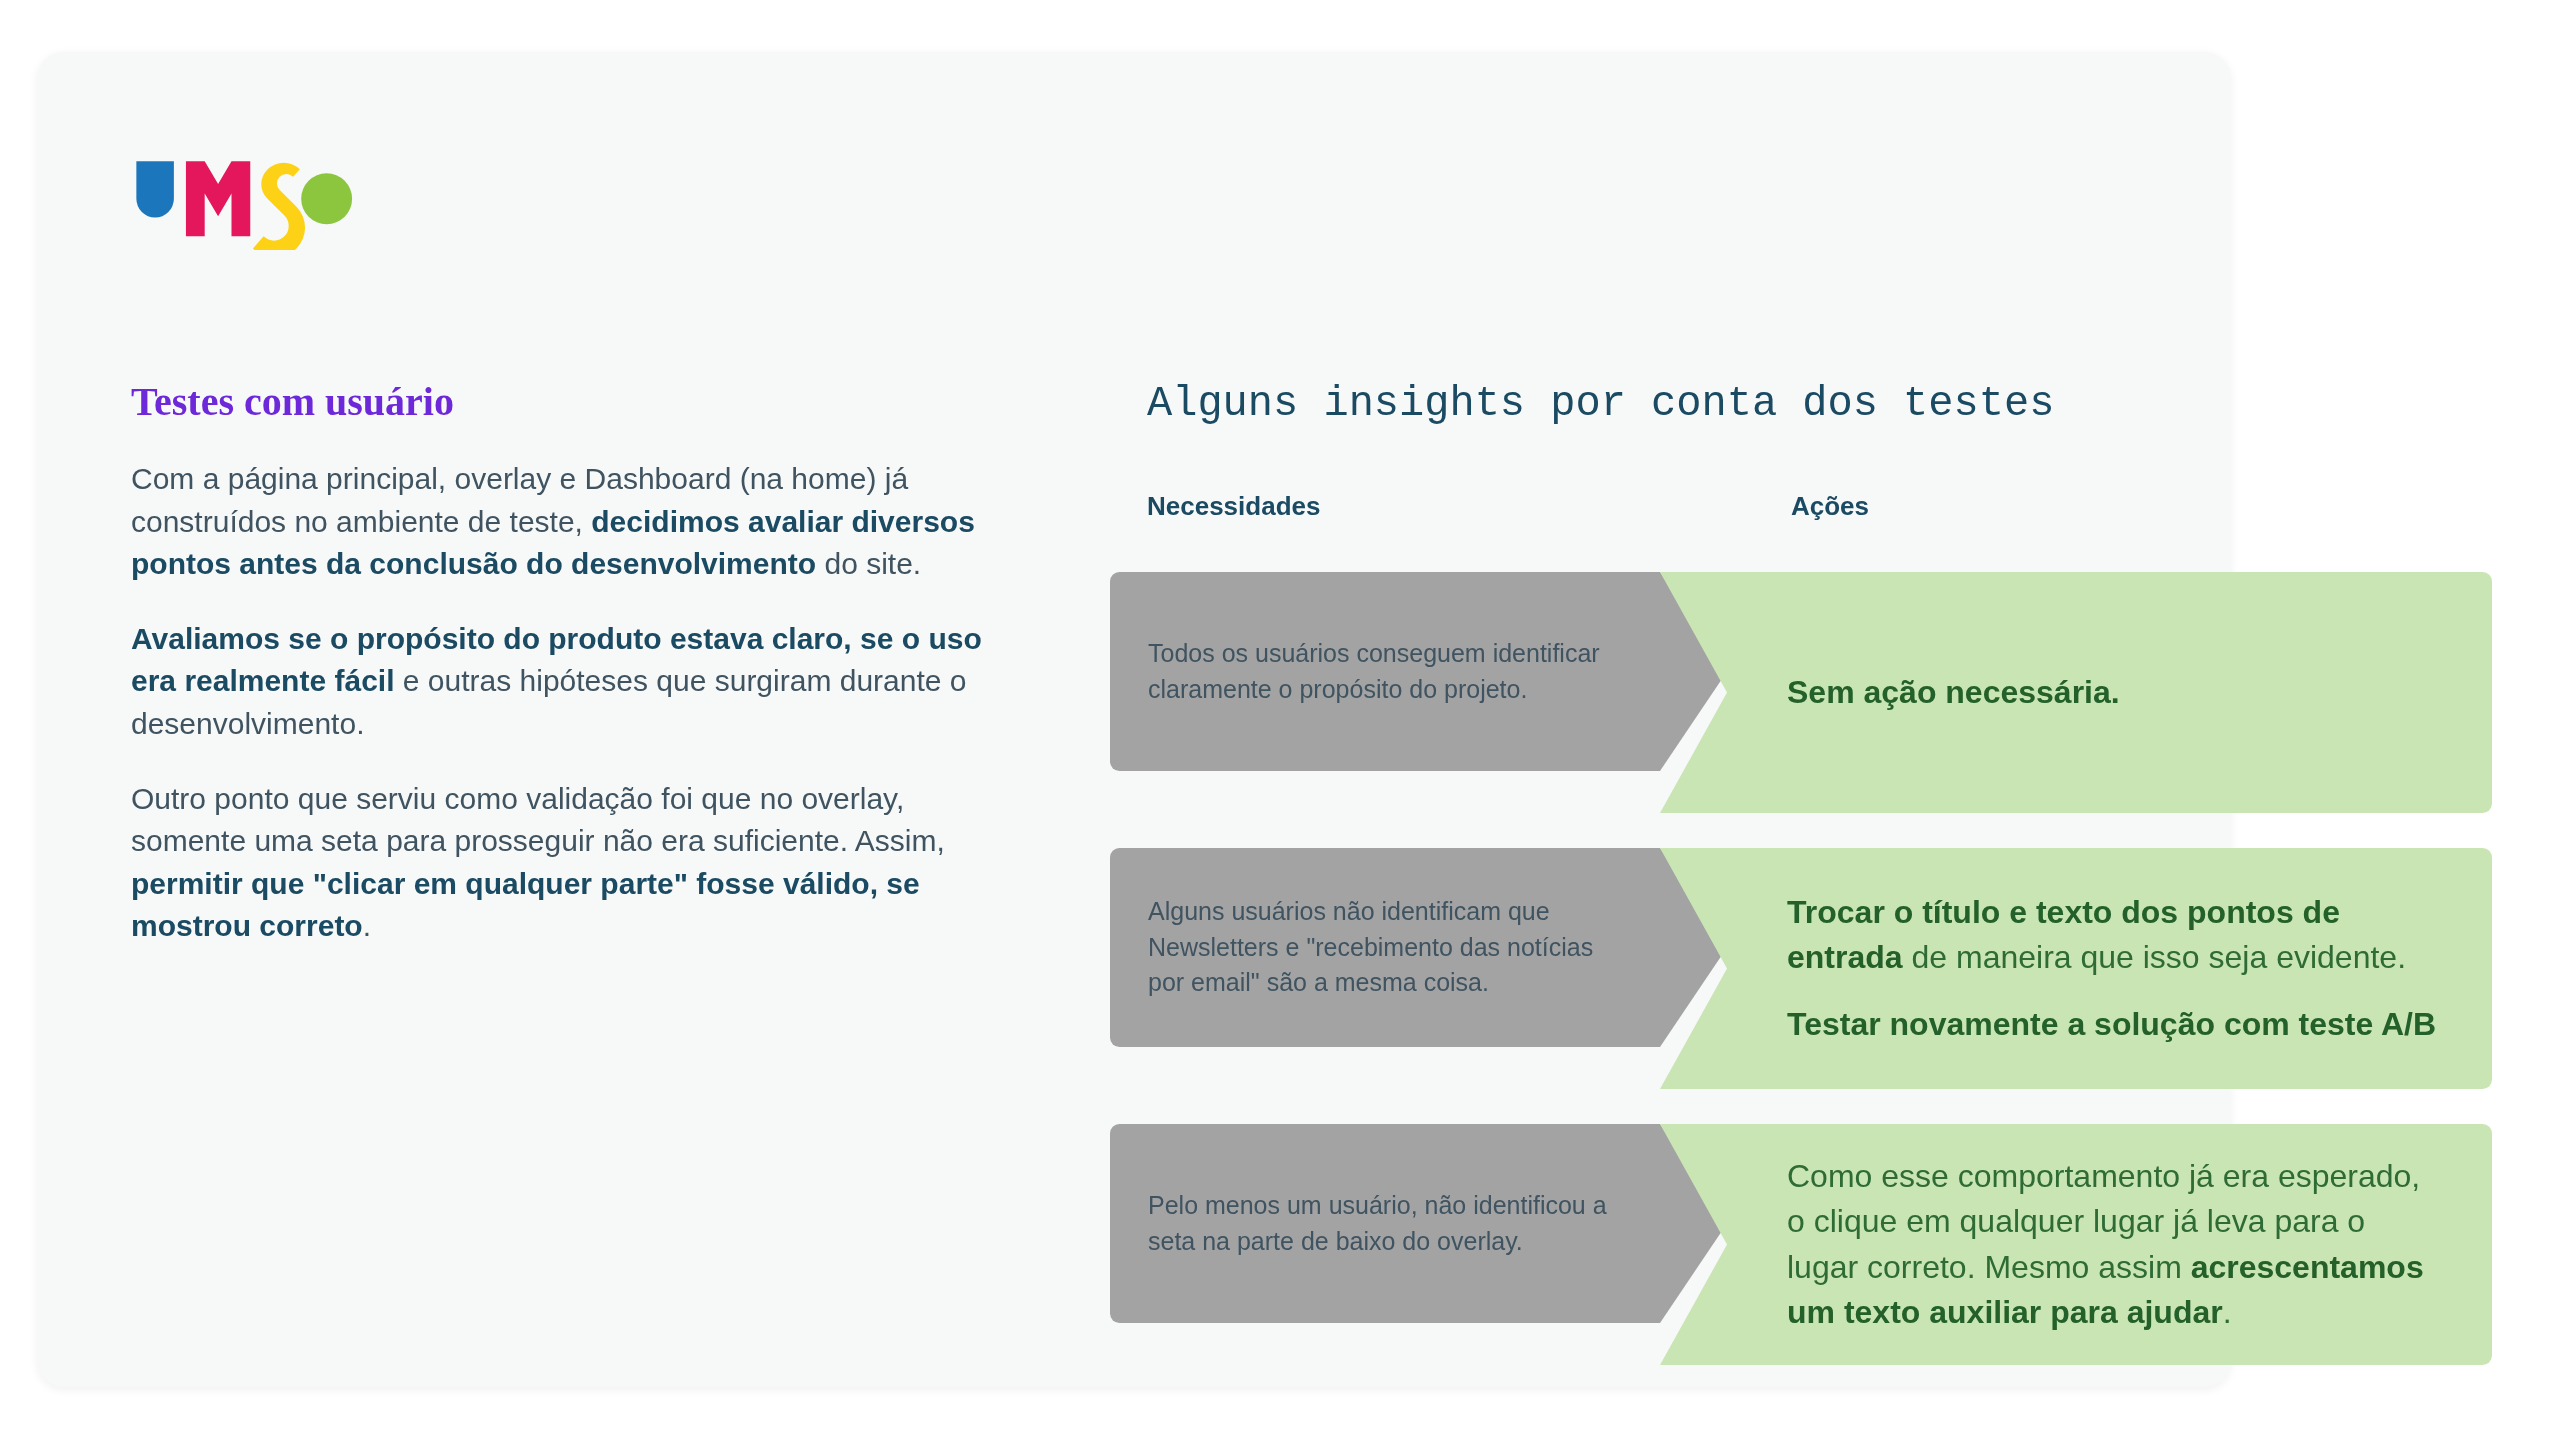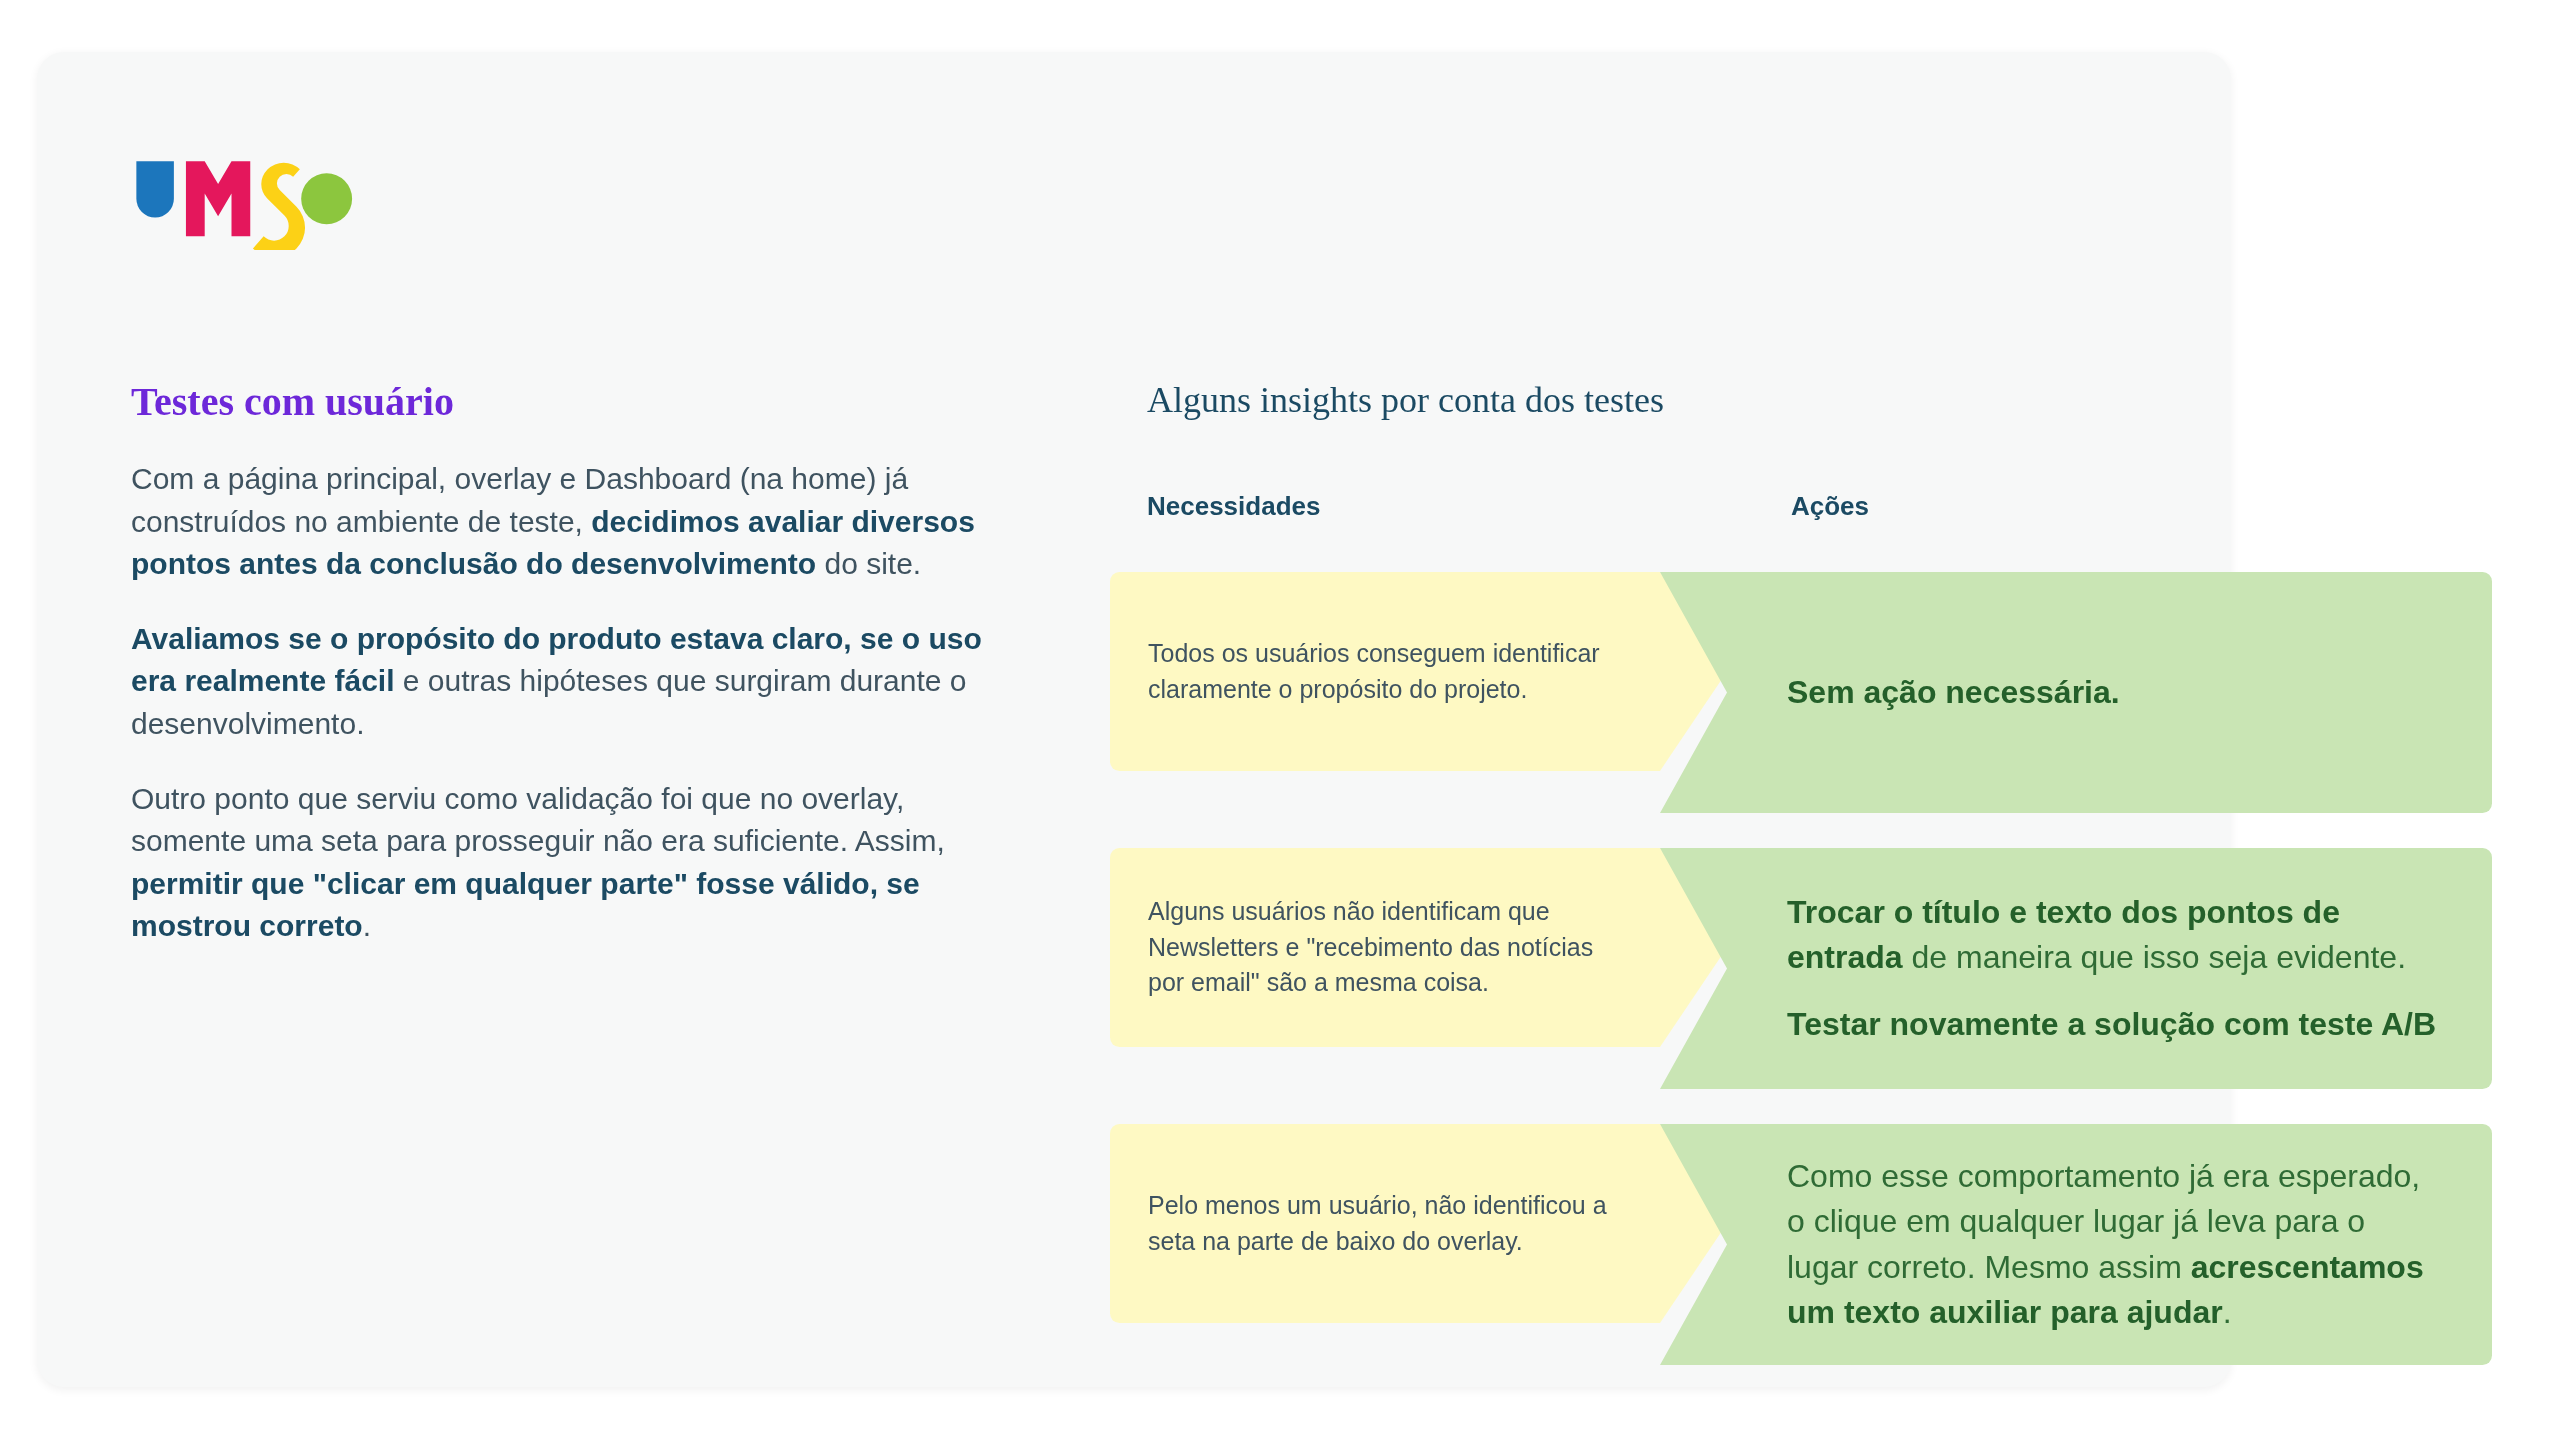--- a/index.html
+++ b/index.html
@@ -73,22 +73,22 @@
   .para b { color: #1b4a63; font-weight: bold; }
 
   
   .right-col {
     position: absolute;
     left: 1110px;
     top: 329px;
     width: 1036px;
   }
   .right-title {
-    font-family: Liberation Serif, serif;
-    font-size: 36px;
+    font-family: Liberation Mono, monospace;
+    font-size: 42px;
     color: #1b4a63;
     margin: 0 0 47px 0;
     font-weight: 400;
     line-height: 1.1;
   }
   .col-heads {
     position: absolute;
     left: 1110px;
     top: 439px;
     width: 1369px;
@@ -115,21 +115,21 @@
     position: relative;
     height: 241px;
     margin-bottom: 35px;
   }
   .row:last-child { margin-bottom: 0; }
 
   .chev-need {
     position: absolute;
     left: 0; top: 0;
     width: 617px; height: 199px;
-    background: #fef9c3;
+    background: #a3a3a3;
     border-radius: 9.4px 0 0 9.4px;
     -webkit-clip-path: polygon(0 0, 550px 0, 617px 50%, 550px 100%, 0 100%);
             clip-path: polygon(0 0, 550px 0, 617px 50%, 550px 100%, 0 100%);
     display: flex;
     align-items: center;
   }
   .chev-need .txt {
     padding: 0 40px 0 38px;
     font-size: 25px;
     line-height: 1.42;

